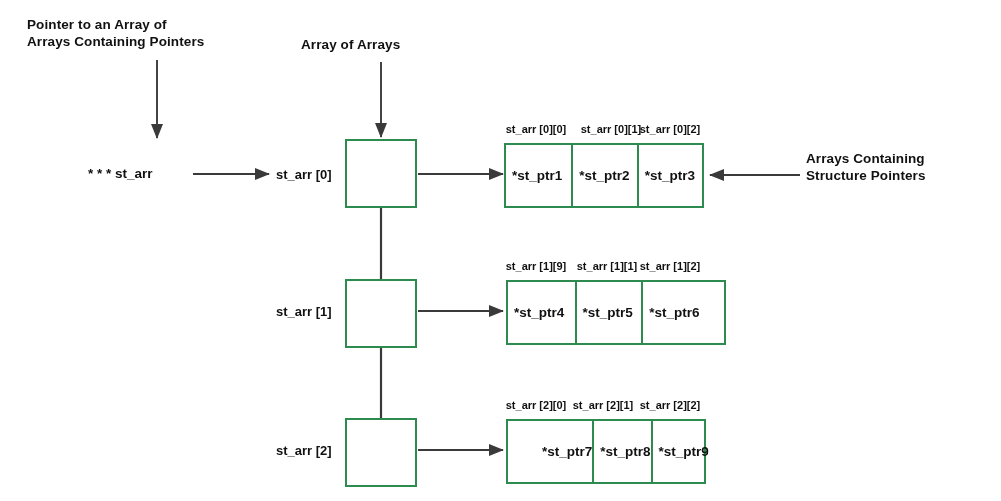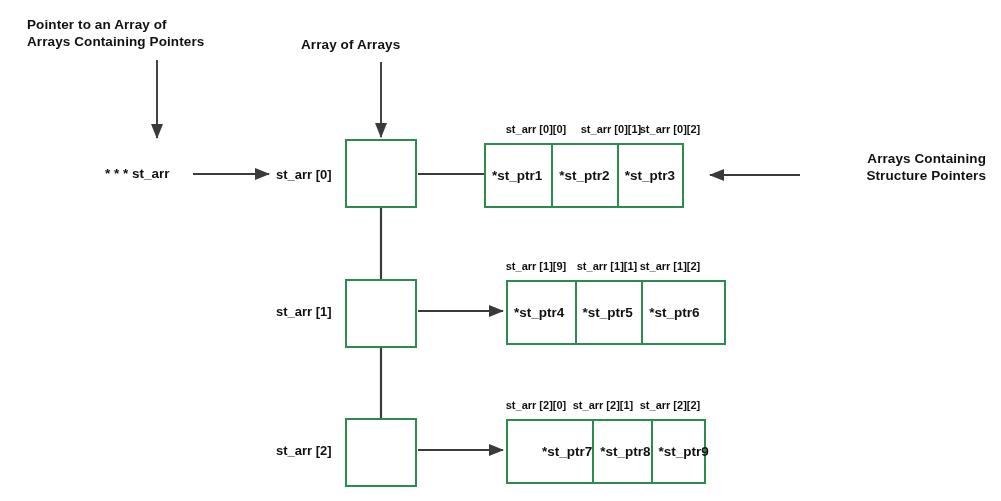--- a/index.html
+++ b/index.html
@@ -120,34 +120,34 @@
     <line x1="381" y1="348" x2="381" y2="419" stroke="#3a3a3a" stroke-width="2.2"></line>
 
     <line x1="800" y1="175" x2="710" y2="175" stroke="#3a3a3a" stroke-width="1.9" marker-end="url(#arrowL)"></line>
   </svg>
 
   <div class="annot" style="left:27px; top:16px; width:260px;">Pointer to an Array of
 Arrays Containing Pointers</div>
 
   <div class="annot" style="left:301px; top:36px; width:160px;">Array of Arrays</div>
 
-  <div class="annot" style="left:806px; top:150px; width:180px; text-align:right;">Arrays Containing
+  <div class="annot" style="left:806px; top:150px; width:180px; text-align:left;">Arrays Containing
 Structure Pointers</div>
 
-  <div class="ptr-label" style="left:105px; top:166px;">* * * st_arr</div>
+  <div class="ptr-label" style="left:88px; top:166px;">* * * st_arr</div>
 
   <div class="node-label" style="left:276px; top:167px;">st_arr [0]</div>
 
   <div class="node-box" style="left:345px; top:139px; width:72px; height:69px;"></div>
 
   <div class="cell-head" style="left:496px; top:123px; width:80px;">st_arr [0][0]</div>
   <div class="cell-head" style="left:563px; top:123px; width:80px;margin-left:8px;">st_arr [0][1]</div>
   <div class="cell-head" style="left:630px; top:123px; width:80px;">st_arr [0][2]</div>
 
-  <div class="arr-row" style="left:484px; top:143px; width:200px; height:65px;">
+  <div class="arr-row" style="left:504px; top:143px; width:200px; height:65px;">
     <div class="arr-cell">*st_ptr1</div>
     <div class="arr-cell">*st_ptr2</div>
     <div class="arr-cell">*st_ptr3</div>
   </div>
 
   <div class="node-label" style="left:276px; top:304px;">st_arr [1]</div>
 
   <div class="node-box" style="left:345px; top:279px; width:72px; height:69px;"></div>
 
   <div class="cell-head" style="left:496px; top:260px; width:80px;">st_arr [1][9]</div>

